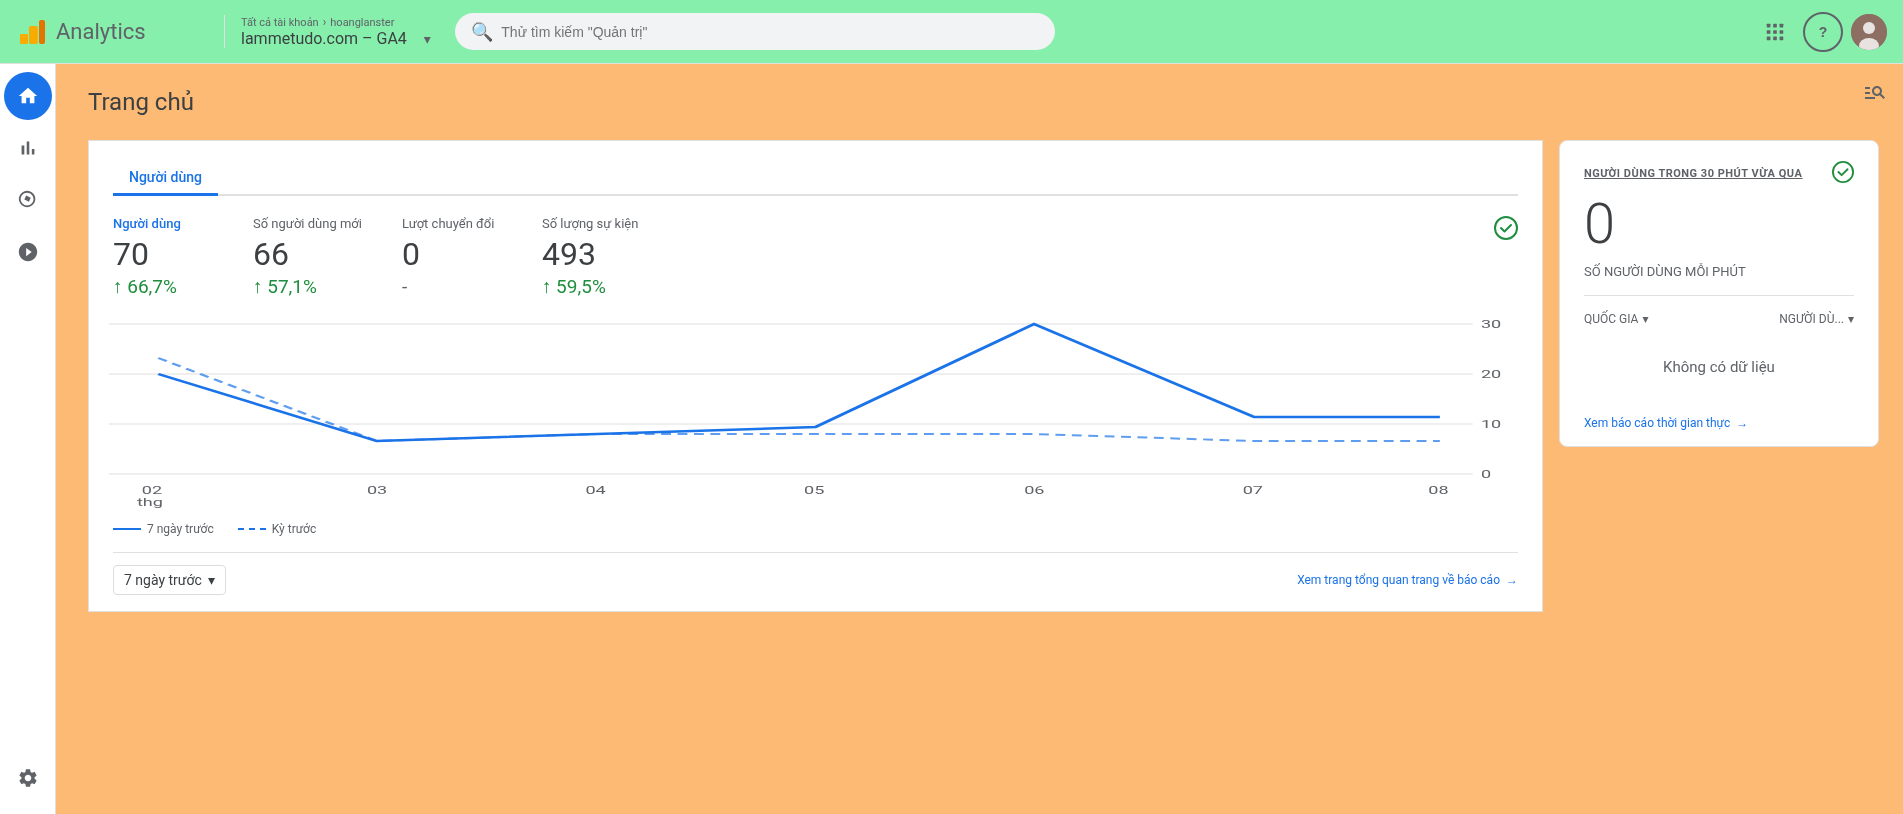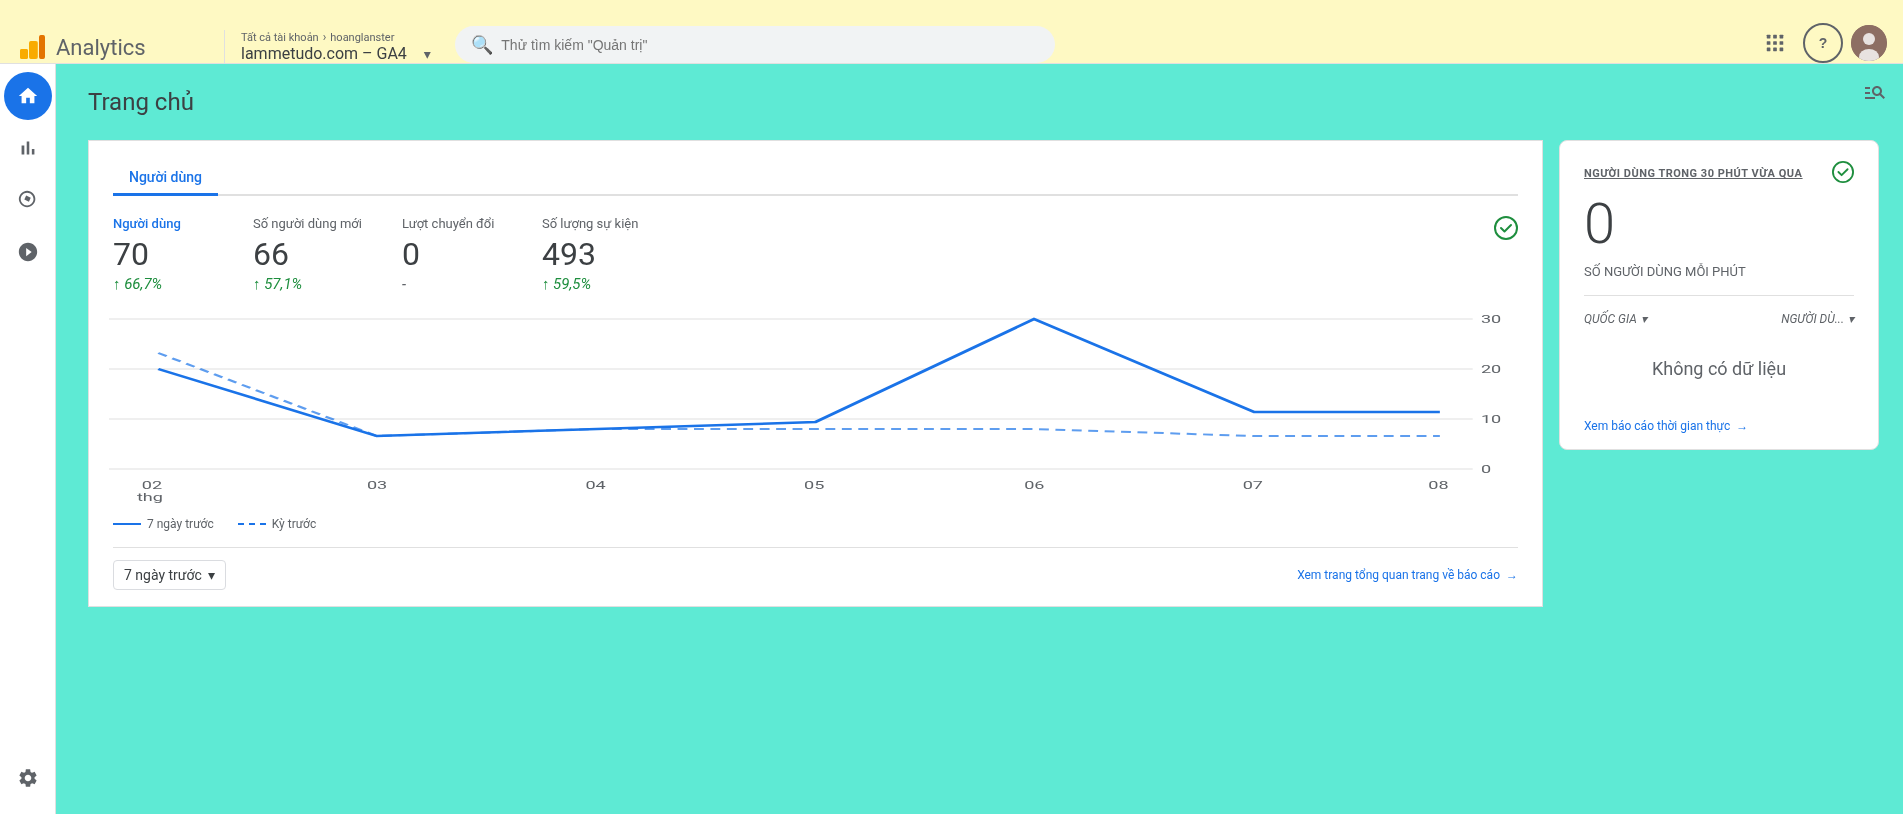--- a/index.html
+++ b/index.html
@@ -1,22 +1,22 @@
 <!DOCTYPE html>
 <html><head>
   <meta charset="utf-8">
   <style>
     * { box-sizing: border-box; margin: 0; padding: 0; }
     body { font-family: 'Google Sans', Roboto, Arial, sans-serif; background: #f8f9fa; color: #3c4043; font-size: 14px; }
 
     
     .top-nav {
       display: flex;
-      align-items: flex-end;
-      background: #fef9c3;
+      align-items: center;
+      background: #86efac;
       border-bottom: 1px solid #e0e0e0;
       height: 64px;
       padding: 0 16px;
       position: fixed;
       top: 0; left: 0; right: 0;
       z-index: 100;
     }
     .logo-area {
       display: flex;
       align-items: center;
@@ -144,21 +144,21 @@
     }
     .sidebar-bottom {
       margin-top: auto;
     }
 
     
     .main {
       margin-top: 64px;
       margin-left: 56px;
       padding: 24px 24px 24px 32px;
-      background: #5eead4;
+      background: #fdba74;
       min-height: calc(100vh - 64px);
     }
     .page-title {
       font-size: 24px;
       font-weight: 400;
       color: #3c4043;
       margin-bottom: 24px;
     }
 
     
@@ -213,23 +213,22 @@
       color: #1a73e8;
       font-weight: 500;
     }
     .metric-value {
       font-size: 32px;
       font-weight: 400;
       color: #3c4043;
       line-height: 1.2;
     }
     .metric-change {
-      font-size: 15px;
+      font-size: 19px;
       margin-top: 2px;
-      font-style: italic;
     }
     .metric-change.positive { color: #1e8e3e; }
     .metric-change.neutral { color: #5f6368; }
 
     
     .chart-area {
       position: relative;
       height: 200px;
       margin: 0 -4px;
     }
@@ -324,26 +323,25 @@
       justify-content: space-between;
       margin-bottom: 8px;
     }
     .realtime-col-header {
       font-size: 12px;
       color: #5f6368;
       display: flex;
       align-items: center;
       gap: 4px;
       cursor: pointer;
-      font-style: italic;
     }
     .no-data {
       text-align: center;
       color: #5f6368;
-      font-size: 18px;
+      font-size: 15px;
       padding: 24px 0;
     }
     .realtime-footer {
       margin-top: auto;
       padding-top: 16px;
       text-align: right;
     }
 
     
     .insights-icon-btn {

